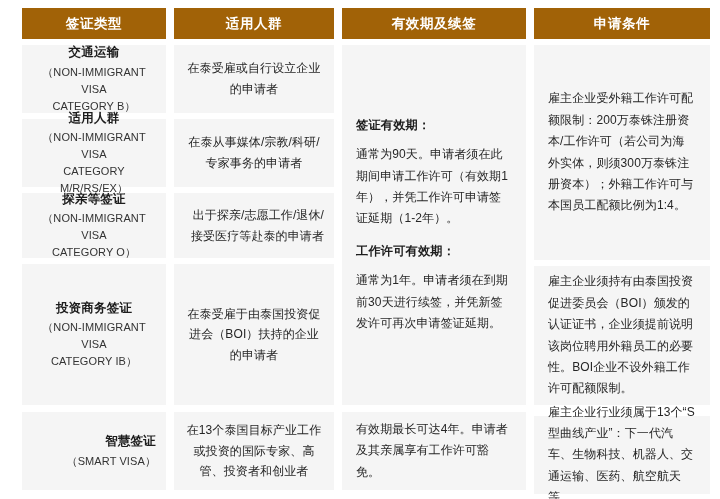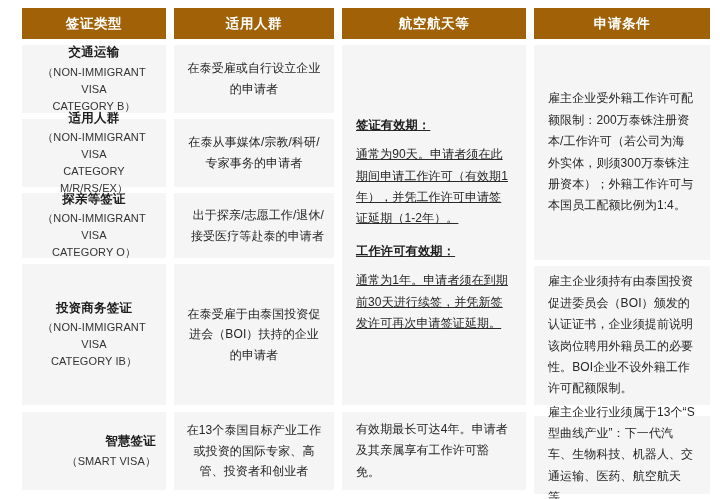--- a/index.html
+++ b/index.html
@@ -57,21 +57,21 @@
     line-height: 1.55;
     letter-spacing: 0.1px;
     margin-top: 2px;
   }
   .audience {
     font-size: 12px;
     color: #262626;
     line-height: 1.72;
     letter-spacing: 0.1px;
   }
-  .blk { width: 100%; text-decoration: underline; }
+  .blk { width: 100%; }
   .blk + .blk { margin-top: 12px; }
   .blk-title {
     font-size: 12.2px;
     font-weight: bold;
     color: #1d1d1d;
     line-height: 1.6;
     margin-bottom: 9px;
     letter-spacing: 0.2px;
   }
   .blk-body {
@@ -88,21 +88,21 @@
     width: 100%;
   }
 </style>
 </head>
 <body>
 
 <div id="table-root">
 
   <div class="hdr" style="left:22px;  top:8px;  width:144px; height:31px;">签证类型</div>
   <div class="hdr" style="left:174px; top:8px; width:160px; height:31px;">适用人群</div>
-  <div class="hdr" style="left:342px; top:8px; width:184px; height:31px;">航空航天等</div>
+  <div class="hdr" style="left:342px; top:8px; width:184px; height:31px;">有效期及续签</div>
   <div class="hdr" style="left:534px; top:8px; width:176px; height:31px;">申请条件</div>
 
   <div class="cell" style="left:22px; top:45px; width:144px; height:68px;">
     <span class="vtitle">交通运输</span>
     <span class="vcode">
       <span>（NON-IMMIGRANT VISA</span><br>
       <span>CATEGORY B）</span>
     </span>
   </div>
   <div class="cell" style="left:22px; top:119px; width:144px; height:68px;">

